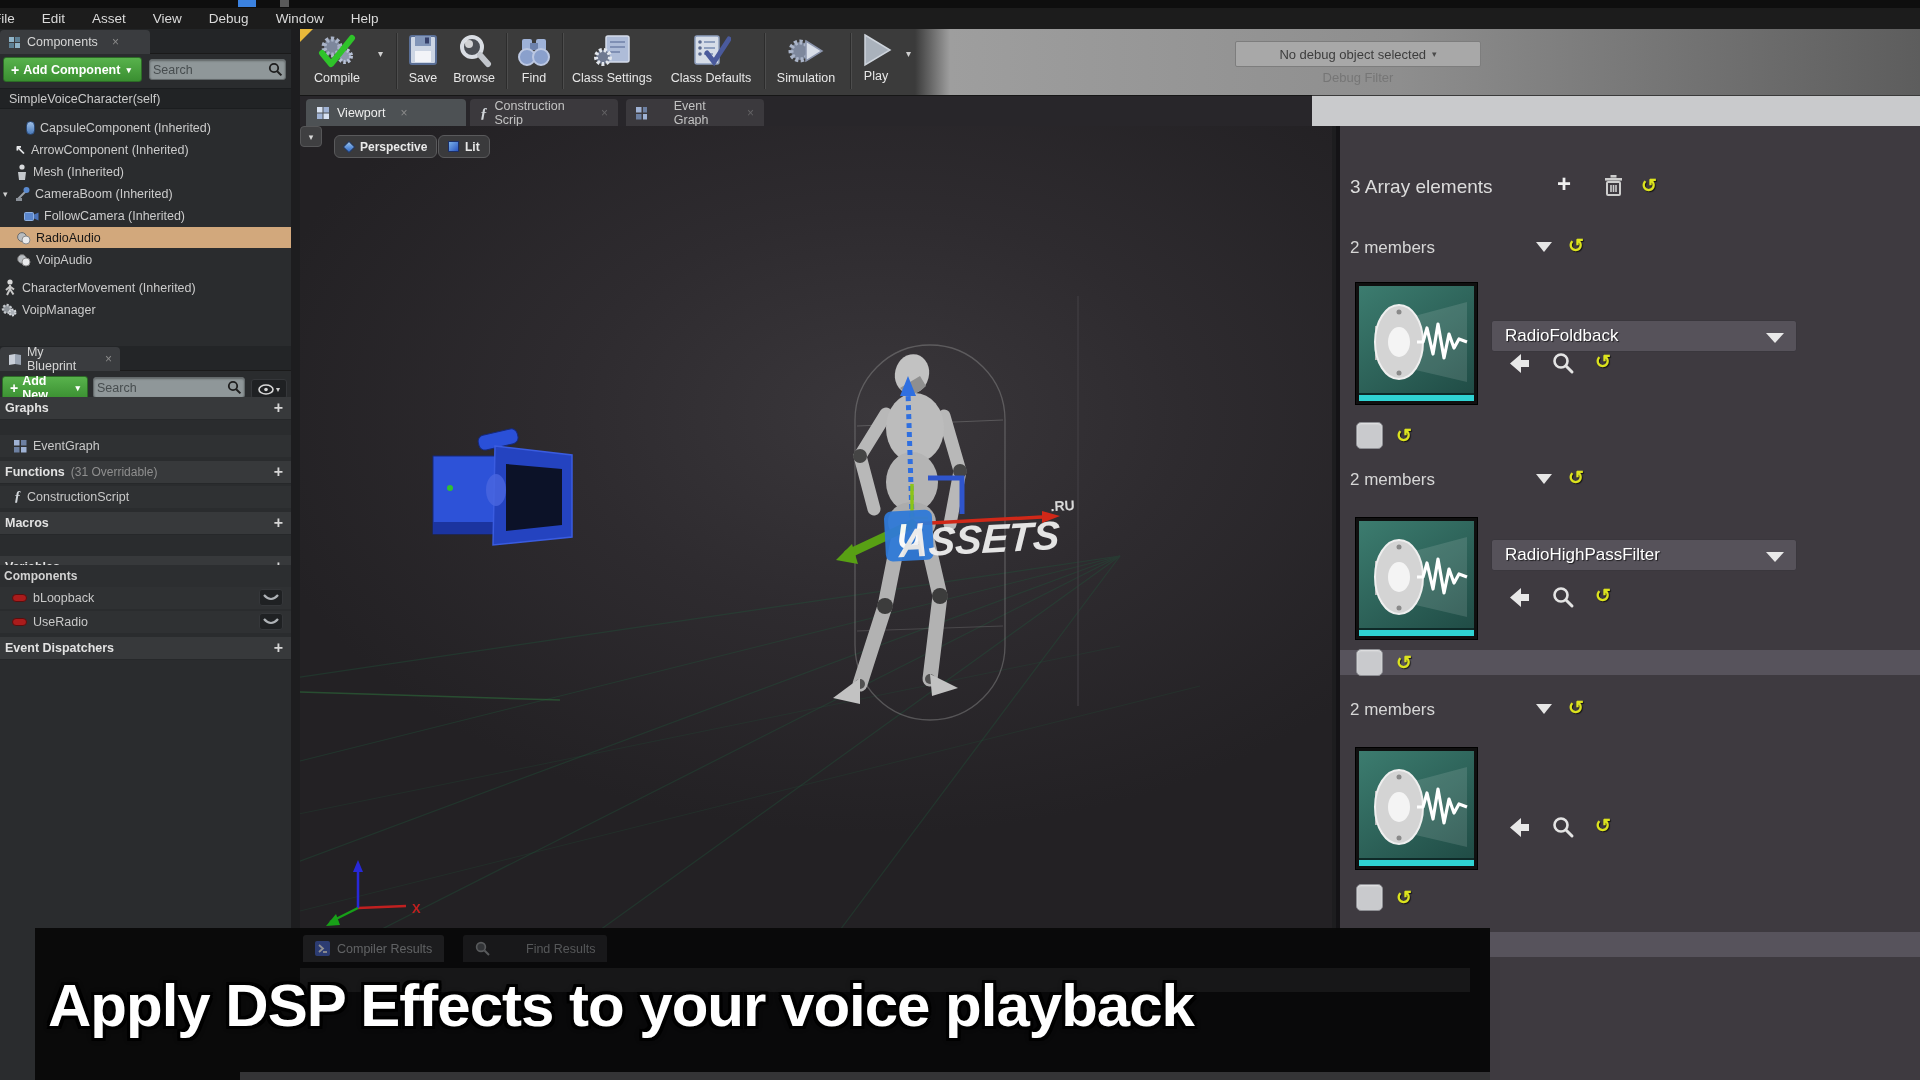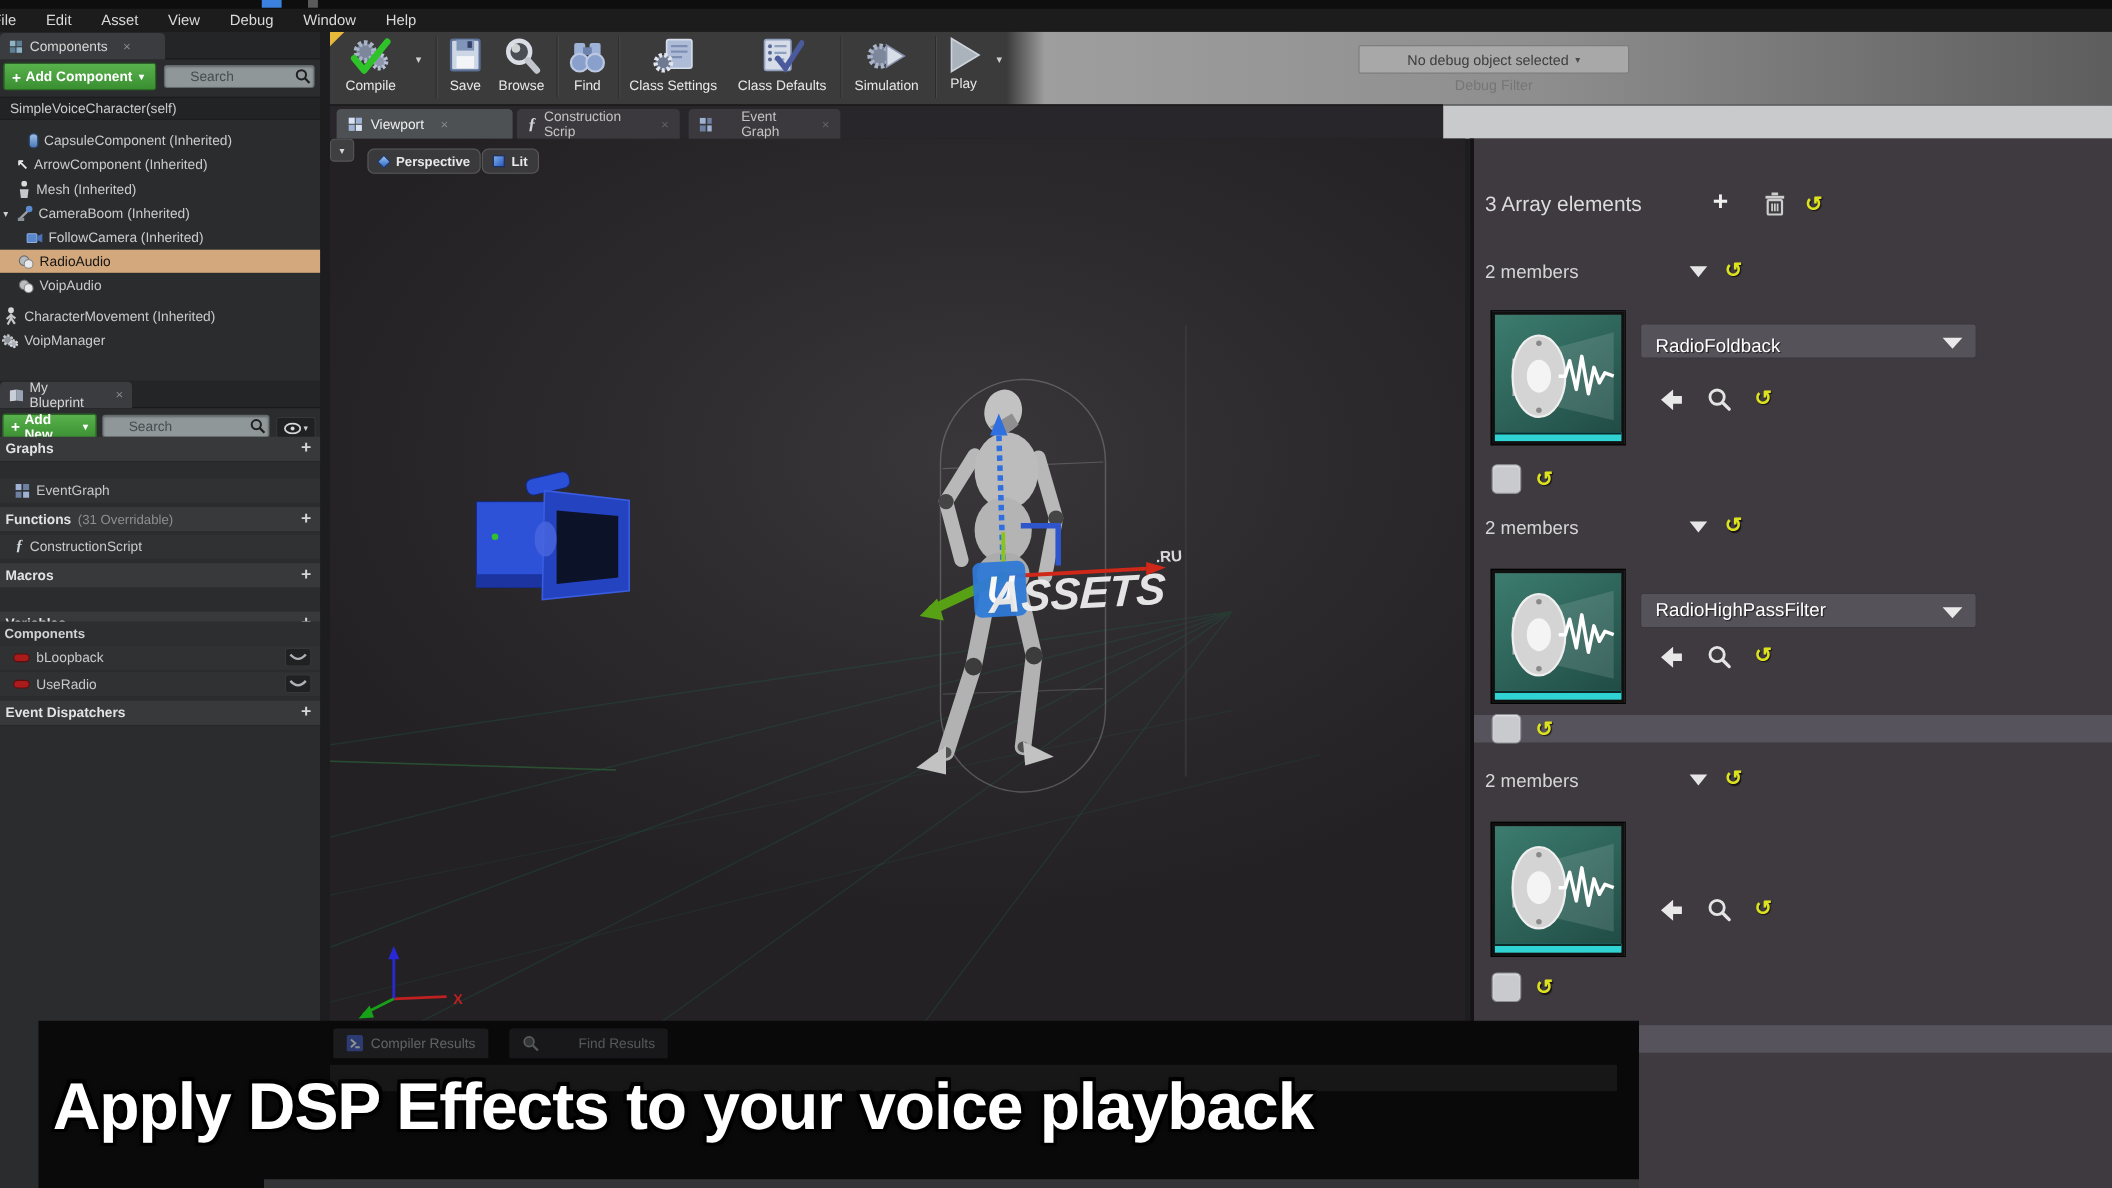--- a/index.html
+++ b/index.html
@@ -17,21 +17,21 @@
 
   
   #leftpanel{left:0;top:29px;width:291px;height:1051px;background:#2a2c2e;}
   .tabstrip{position:absolute;left:0;width:291px;height:25px;background:#232527;border-bottom:1px solid #1a1a1a;}
   .paneltab{position:absolute;left:0;top:1px;height:24px;background:#3a3c3f;border-radius:4px 4px 0 0;display:flex;align-items:center;gap:6px;padding:0 8px;}
   .paneltab .tlbl{color:#d6d6d6;font-size:12.5px;}
   .tclose{color:#8b8b8b;font-size:12px;margin-left:8px;}
   .greenbtn{position:absolute;background:linear-gradient(#58b24c,#3a8f31);border:1px solid #2c6b26;border-radius:3px;color:#fff;font-weight:bold;font-size:12.5px;display:flex;align-items:center;gap:4px;padding:0 7px;}
   .greenbtn .gplus{font-size:14px;font-weight:bold;}
   .greenbtn .gdrop{font-size:9px;margin-left:2px;}
-  .search{position:absolute;height:21px;border:1px solid #63696b;border-radius:3px;background:#8f9799;color:#3c4244;font-size:12.5px;padding:0 22px 0 23px;box-shadow:inset 0 1px 2px #00000055;}
+  .search{position:absolute;height:21px;border:1px solid #63696b;border-radius:3px;background:#8f9799;color:#3c4244;font-size:12.5px;padding:0 22px 0 3px;box-shadow:inset 0 1px 2px #00000055;}
   .search::placeholder{color:#474d4f;opacity:1;}
   .sicon{position:absolute;width:15px;height:15px;}
 
   .trow{position:absolute;left:0;width:291px;height:21px;display:flex;align-items:center;gap:5px;color:#cbcbcb;font-size:12.5px;}
   .trow.sel{background:#d2a87c;color:#151515;}
   .trow .exp{font-size:9px;color:#cfcfcf;width:8px;}
   .rootrow{background:#212325;border-top:1px solid #1b1d1f;border-bottom:1px solid #1b1d1f;}
   .pill{display:inline-block;border-radius:5px;}
 
   .bhead{position:absolute;left:0;width:291px;height:23px;background:#37393b;border-bottom:1px solid #26282a;display:flex;align-items:center;color:#e2e2e2;font-size:12.5px;font-weight:bold;padding-left:5px;}
@@ -523,21 +523,21 @@
           <polygon points="48,32 108,16 108,96 48,82" fill="#ffffff" opacity=".12"></polygon>
           <rect x="16" y="40" width="16" height="34" fill="#b8b8b8"></rect>
           <ellipse cx="40" cy="56" rx="24" ry="37" fill="#d4d4d4" stroke="#efefef" stroke-width="2"></ellipse>
           <circle cx="40" cy="26" r="2.5" fill="#8a8a8a"></circle>
           <circle cx="40" cy="87" r="2.5" fill="#8a8a8a"></circle>
           <ellipse cx="40" cy="56" rx="11" ry="15" fill="#f4f4f4"></ellipse>
           <polyline points="58,56 64,56 68,42 74,68 79,38 85,72 90,48 95,62 100,53 108,56" fill="none" stroke="#ffffff" stroke-width="3.2" stroke-linejoin="round"></polyline>
         </svg>
       <div class="tealbar"></div>
     </div>
-    <div class="dropfield" style="left:151px;top:168px;align-items:flex-end;">
+    <div class="dropfield" style="left:151px;top:194px;">
       <span>RadioFoldback</span>
       <span class="dfarrow"></span>
     </div>
     <svg class="dicon" style="left:167px;top:226px;" width="24" height="24">
         <polygon points="14,2 3,11.5 14,21 14,15 22,15 22,8 14,8" fill="#e8e8e8"></polygon>
       </svg>
     <svg class="dicon" style="left:212px;top:226px;" width="24" height="24">
         <circle cx="9" cy="9" r="6.5" fill="none" stroke="#e4e4e4" stroke-width="2.6"></circle>
         <line x1="14" y1="14" x2="20" y2="20" stroke="#e4e4e4" stroke-width="3" stroke-linecap="round"></line>
       </svg>

